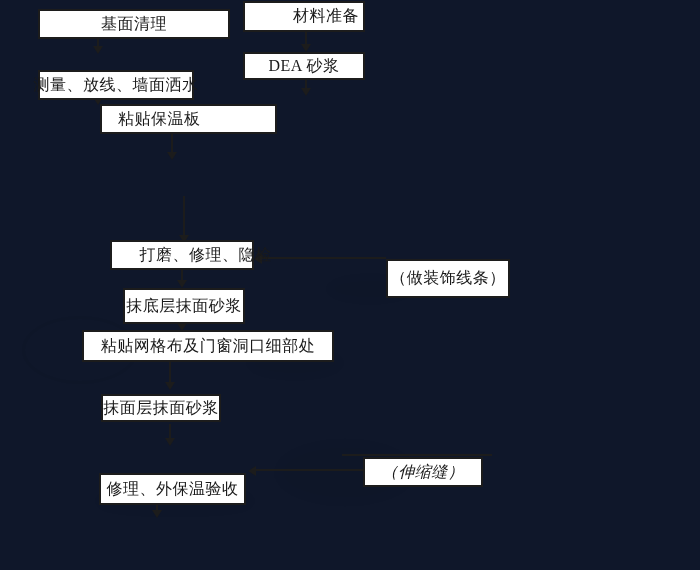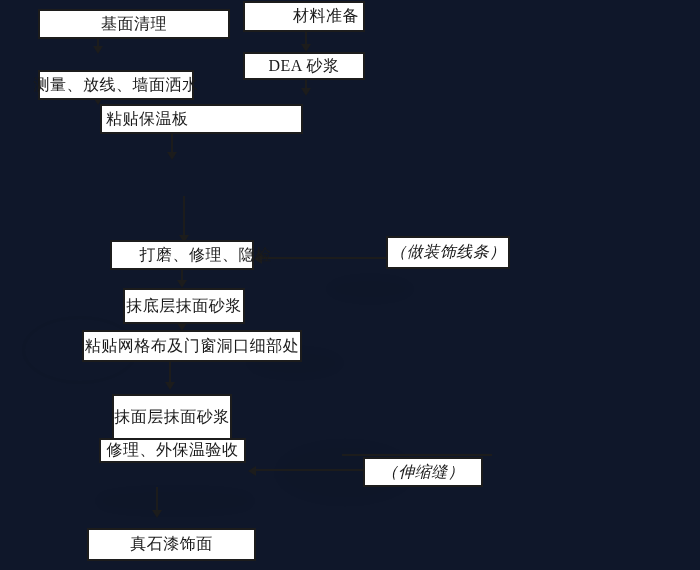--- a/index.html
+++ b/index.html
@@ -18,28 +18,28 @@
     display:flex;align-items:center;justify-content:center;
     font-size:16px;color:#1a1a1a;
     white-space:nowrap;
     letter-spacing:0.5px;
   }
   
   .n1 {left:38px; top:9px;  width:192px;height:30px;}
   .n2 {left:243px;top:1px;  width:122px;height:31px;padding-left:44px;}
   .n3 {left:38px; top:62px; width:156px;height:30px;margin-top:8px;}
   .n4 {left:243px;top:52px; width:122px;height:28px;}
-  .n5 {left:100px;top:104px;width:203px;height:30px;justify-content:flex-start;padding-left:4px;}
+  .n5 {left:100px;top:104px;width:177px;height:30px;justify-content:flex-start;padding-left:16px;}
   .n6 {left:100px;top:155px;width:168px;height:41px;}
   .n7 {left:110px;top:240px;width:144px;height:30px;padding-left:47px;}
-  .n8 {left:386px;top:236px;width:124px;height:33px;font-style:italic;}
+  .n8 {left:386px;top:259px;width:124px;height:39px;}
   .n9 {left:123px;top:288px;width:122px;height:36px;justify-content:center;}
-  .n10{left:82px; top:330px;width:220px;height:32px;}
-  .n11{left:112px;top:394px;width:120px;height:46px;}
-  .n12{left:99px; top:438px;width:147px;height:25px;}
+  .n10{left:82px; top:330px;width:252px;height:32px;}
+  .n11{left:101px;top:394px;width:120px;height:28px;}
+  .n12{left:99px; top:473px;width:147px;height:32px;}
   .n13{left:363px;top:457px;width:120px;height:30px;font-style:italic;}
   .n14{left:87px; top:528px;width:169px;height:33px;}
 
   .ln{position:absolute;background:#1c1c1c;}
   .ah{position:absolute;width:0;height:0;}
   .ah.down{border-left:5px solid transparent;border-right:5px solid transparent;border-top:8px solid #1c1c1c;}
   .ah.left{border-top:5px solid transparent;border-bottom:5px solid transparent;border-right:8px solid #1c1c1c;}
 
   .sm{position:absolute;pointer-events:none;}
 </style>
@@ -125,17 +125,14 @@
   </div>
   <div class="node n11">
     <span>抹面层抹面砂浆</span>
   </div>
   <div class="node n12">
     <span>修理、外保温验收</span>
   </div>
   <div class="node n13">
     <span>（伸缩缝）</span>
   </div>
-  <div class="node n14">
-    <span>真石漆饰面</span>
-  </div>
 
 </div>
 
 </body></html>

